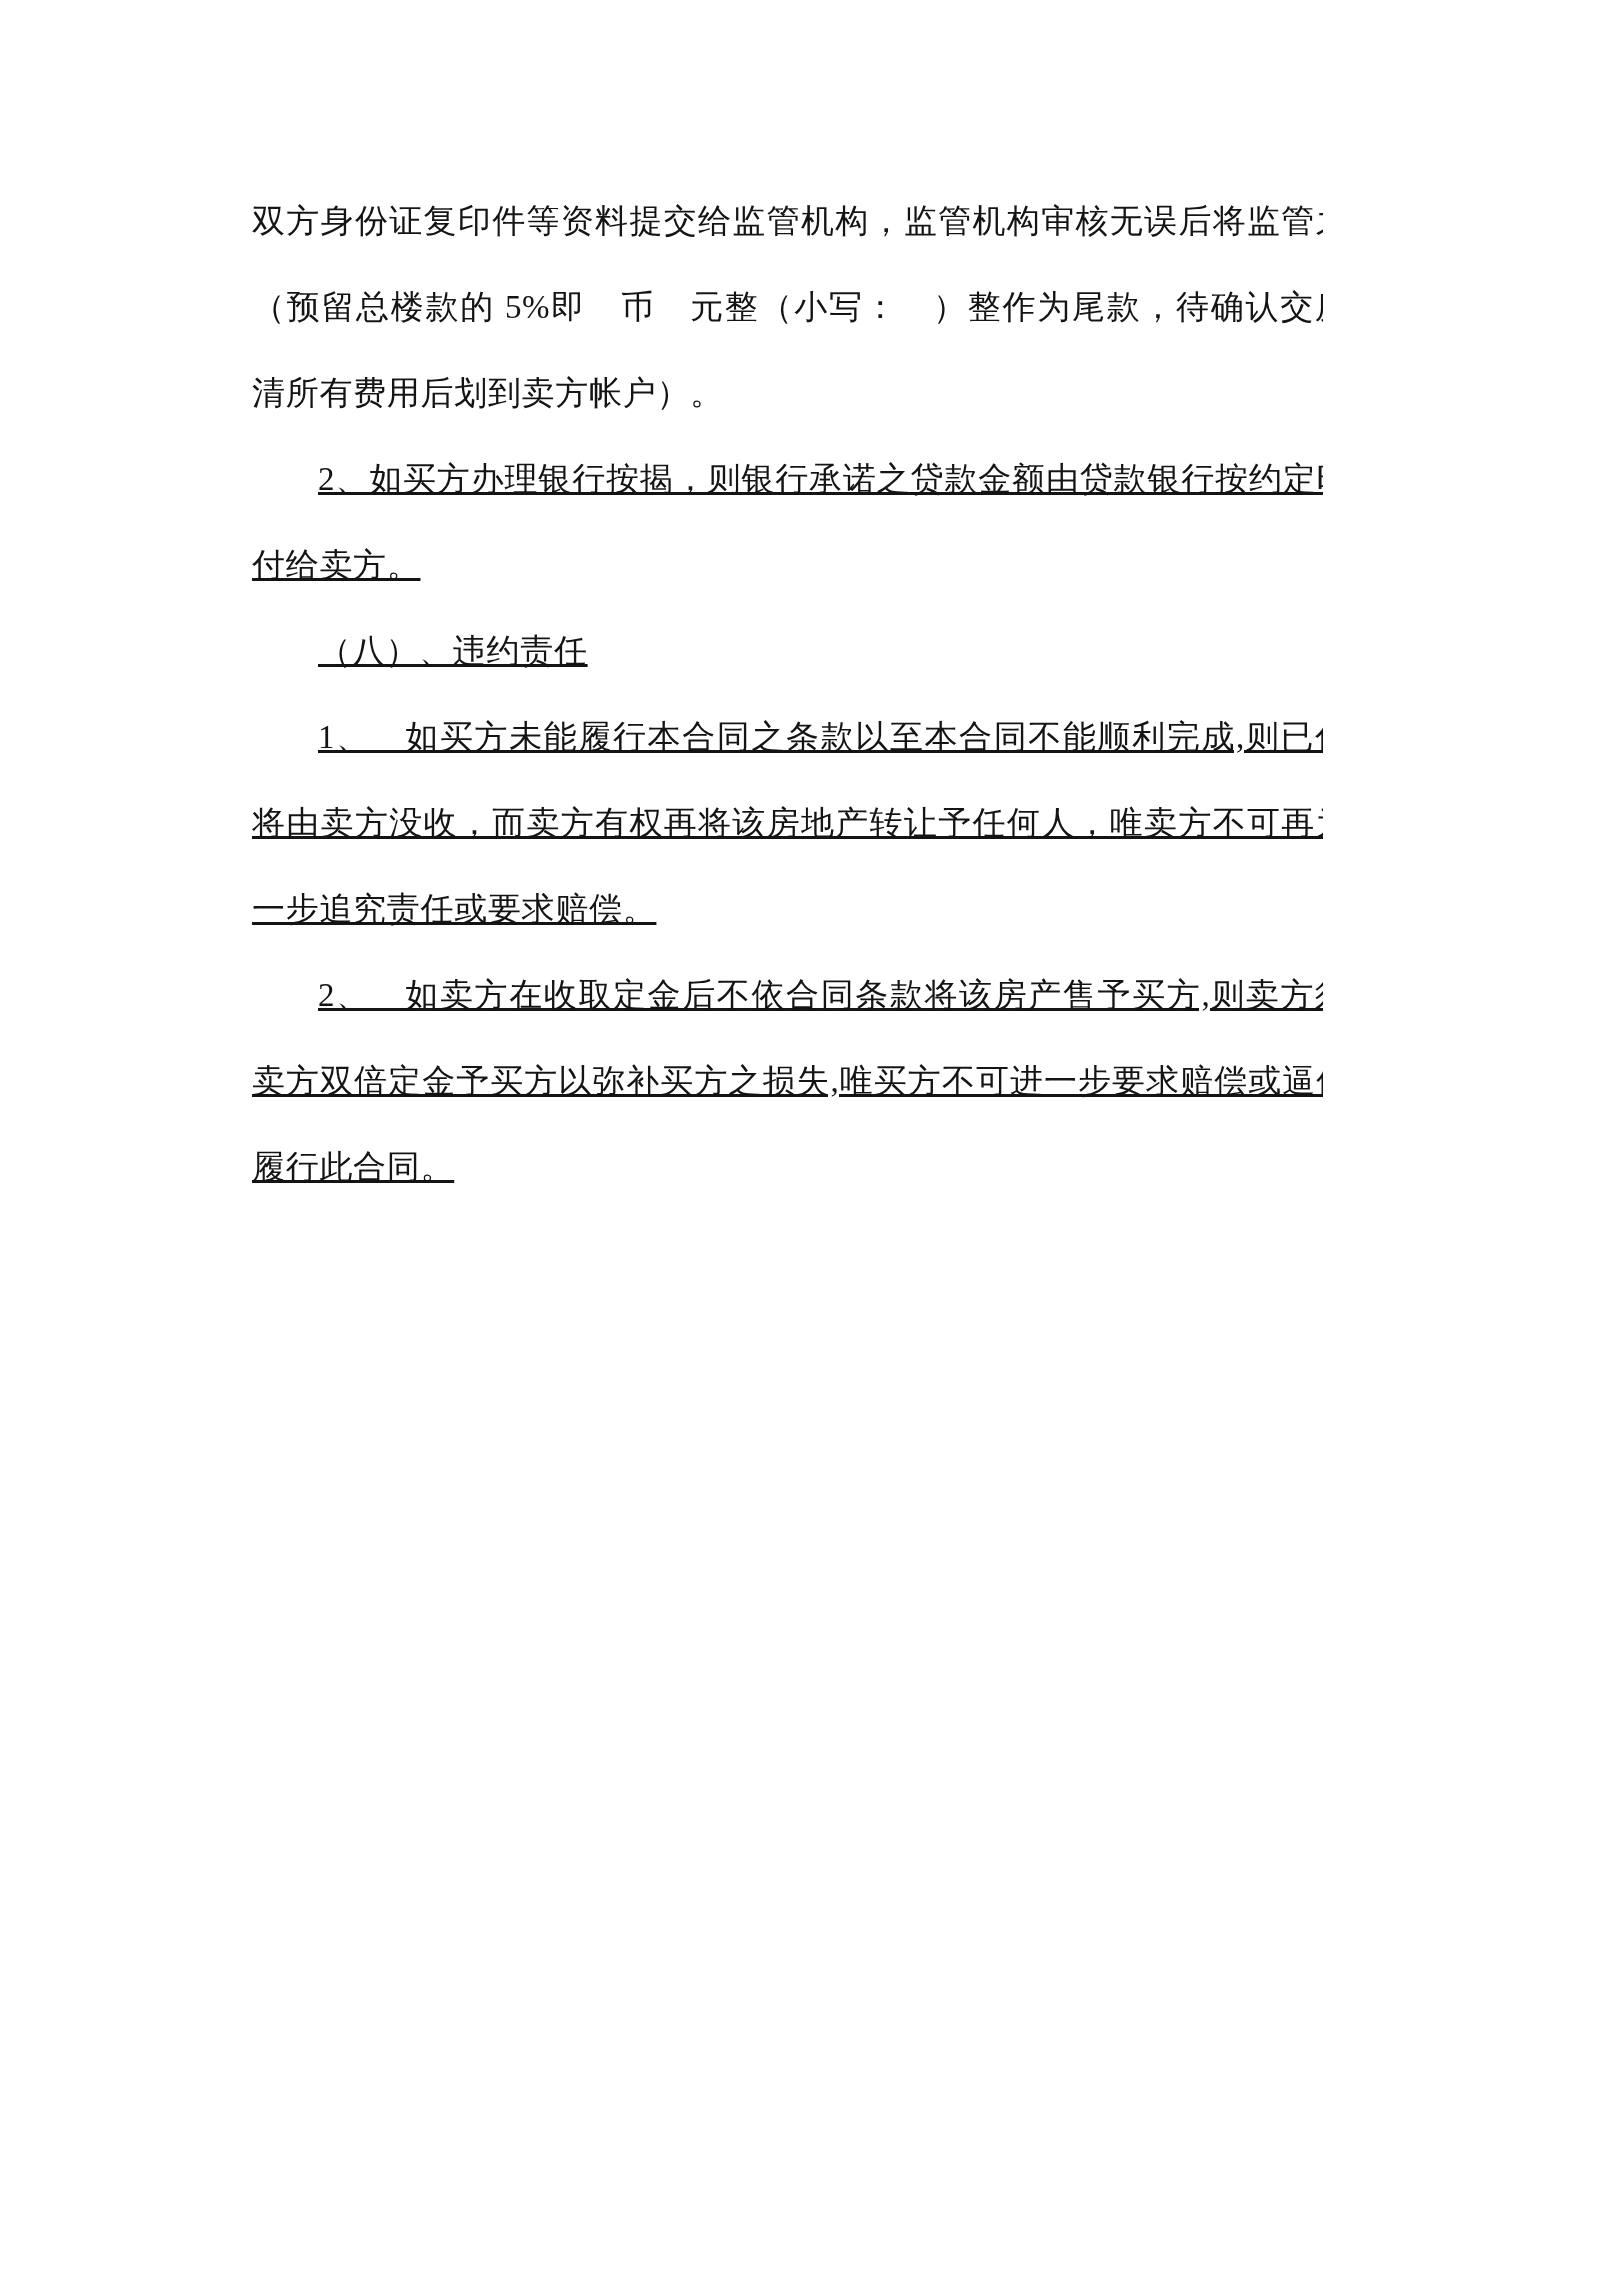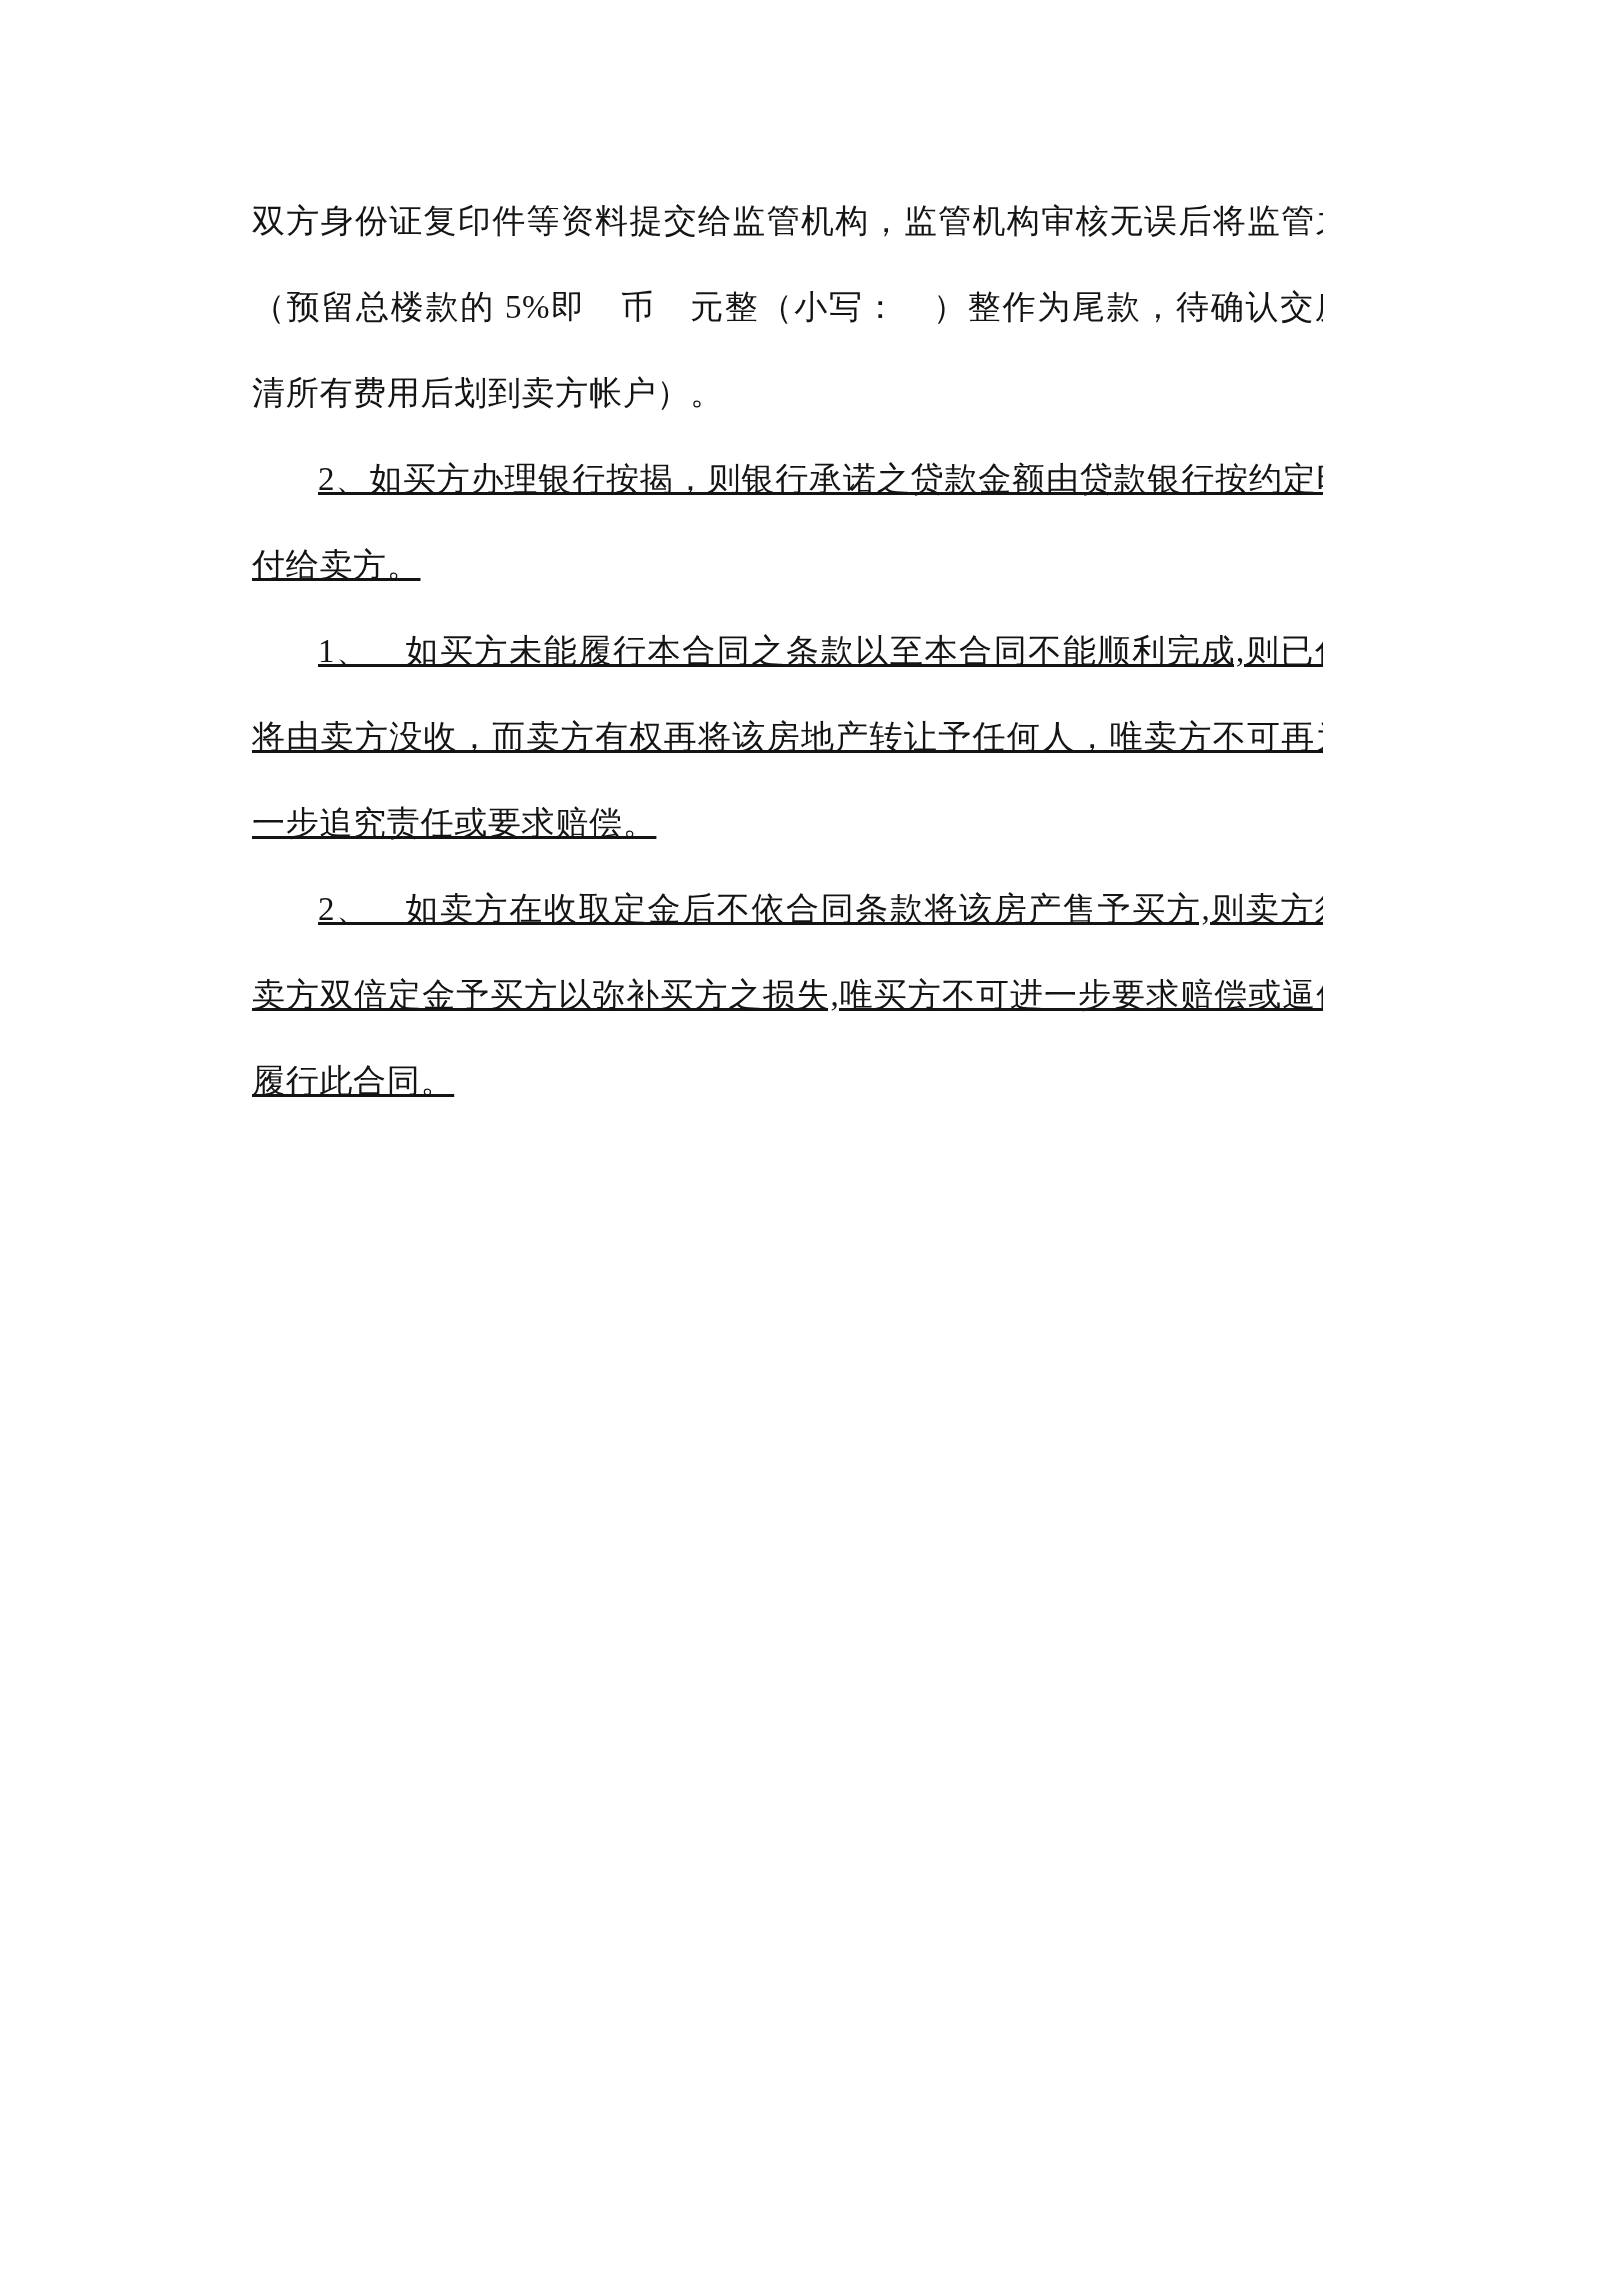--- a/index.html
+++ b/index.html
@@ -35,17 +35,18 @@
     text-decoration: underline;
   }
 </style>
 </head>
 <body>
 
 <div class="page">
   <div class="content">
       <p class="para">双方身份证复印件等资料提交给监管机构，监管机构审核无误后将监管之楼款（预留总楼款的 5%即　币　元整（小写：　）整作为尾款，待确认交房并结清所有费用后划到卖方帐户）。</p>
       <p class="para indent">2、如买方办理银行按揭，则银行承诺之贷款金额由贷款银行按约定时间支付给卖方。</p>
+      <p class="para indent">（八）、违约责任</p>
       <p class="para indent">1、　如买方未能履行本合同之条款以至本合同不能顺利完成,则已付定金将由卖方没收，而卖方有权再将该房地产转让予任何人，唯卖方不可再为此进一步追究责任或要求赔偿。</p>
       <p class="para indent">2、　如卖方在收取定金后不依合同条款将该房产售予买方,则卖方须返还卖方双倍定金予买方以弥补买方之损失,唯买方不可进一步要求赔偿或逼使卖方履行此合同。</p>
     </div>
 </div>
 
 
 </body></html>

